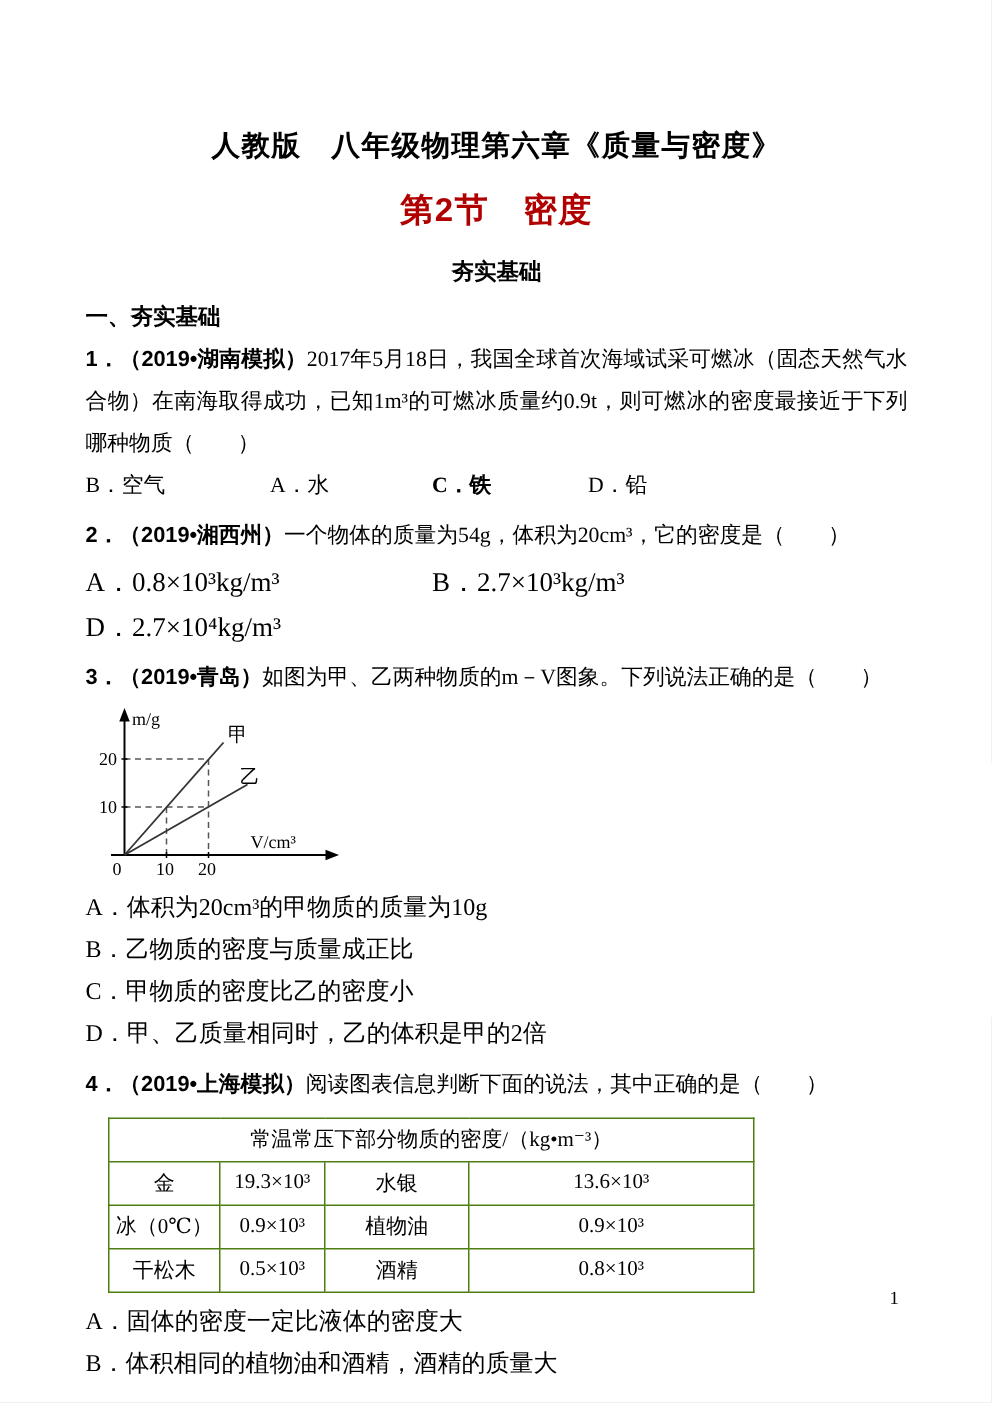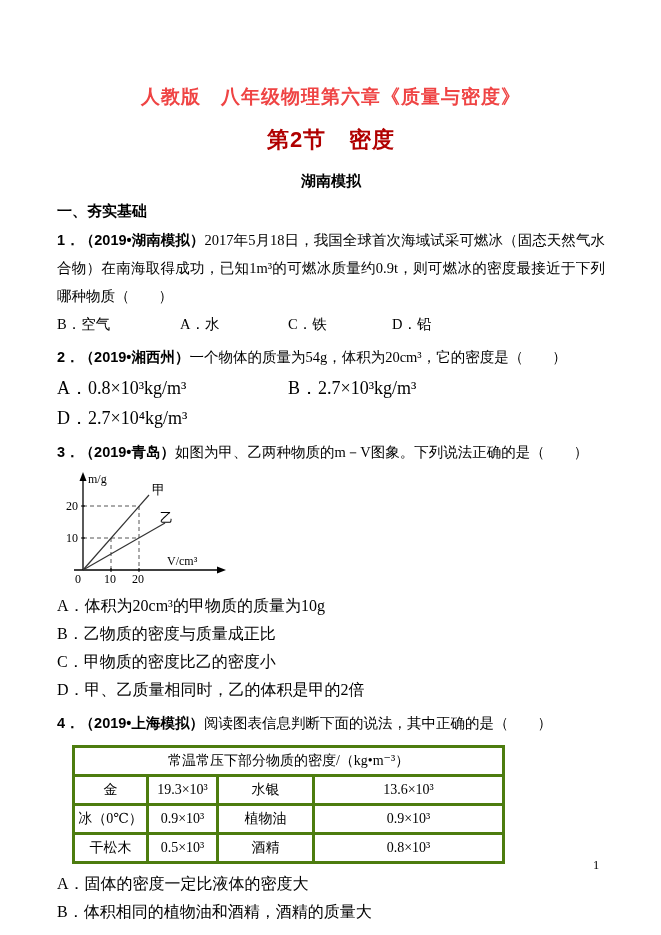--- a/index.html
+++ b/index.html
@@ -5,21 +5,21 @@
   * { margin:0; padding:0; box-sizing:border-box; }
   html,body { background:#e8e8e8; }
   .page {
     width:661px; height:935px; background:#ffffff; position:relative;
     margin:0 auto; padding:84px 56px 0 57px;
     font-family:"Liberation Serif","DejaVu Serif",serif;
     color:#000; overflow:hidden;
   }
   .doc-title {
     font-family:"Liberation Sans","DejaVu Sans",sans-serif;
-    font-size:19px; font-weight:bold; text-align:center; color:#ef4444;
+    font-size:19px; font-weight:bold; text-align:center; color:#000000;
     letter-spacing:1px;
   }
   .doc-subtitle {
     font-family:"Liberation Sans","DejaVu Sans",sans-serif;
     font-size:22px; font-weight:bold; text-align:center; color:#b00000;
     margin-top:15px; letter-spacing:1px;
   }
   .exercise-heading {
     font-family:"Liberation Sans","DejaVu Sans",sans-serif;
     font-size:15px; font-weight:bold; text-align:center; color:#000;
@@ -27,46 +27,46 @@
   }
   .section-heading {
     font-family:"Liberation Sans","DejaVu Sans",sans-serif;
     font-size:15px; font-weight:bold; margin-top:11px;
   }
   .q-para { font-size:14.5px; line-height:28px; margin-top:5px; text-align:justify; }
   .q-source { font-weight:bold; font-family:"Liberation Sans","DejaVu Sans",sans-serif; }
   .opt-row-4 { display:flex; line-height:28px; font-size:14.5px; }
   .opt-row-4 .opt:nth-child(1){ width:123px; }
   .opt-row-4 .opt:nth-child(2){ width:108px; }
-  .opt-row-4 .opt:nth-child(3){ width:104px; }
+  .opt-row-4 .opt:nth-child(3){ width:104px;font-weight:bold; }
   .opt-grid-2 { display:grid; grid-template-columns:231px auto; line-height:30px; font-size:18px; margin-top:2px; }
   .opt-line { font-size:16px; line-height:28px; }
   .graph-wrap { margin:4px 0 2px 4px; }
   .graph-wrap svg { display:block; }
   .density-table {
     border-collapse:collapse; margin:8px 0 4px 15px; width:430px;
     font-size:14px; table-layout:fixed;
   }
   .density-table th, .density-table td {
-    border:3px solid #4d7c0f; text-align:center; height:29px; font-weight:normal;
+    border:1px solid #4d7c0f; text-align:center; height:29px; font-weight:normal;
     padding:0 2px;
   }
   .density-table col.c1{ width:74px; } .density-table col.c2{ width:70px; }
   .density-table col.c3{ width:96px; } .density-table col.c4{ width:190px; }
   .page-number { position:absolute; left:593px; top:858px; font-size:12.5px; }
   .svgtxt { font-family:"Liberation Serif","DejaVu Serif",serif; }
 </style>
 </head>
 <body>
 
 <div class="page">
 
   <div class="doc-title">人教版　八年级物理第六章《质量与密度》</div>
   <div class="doc-subtitle">第2节　密度</div>
-  <div class="exercise-heading">湖南模拟</div>
+  <div class="exercise-heading">夯实基础</div>
   <div class="section-heading">一、夯实基础</div>
 
   <div class="q-para"><span class="q-source">1．（2019•湖南模拟）</span><span>2017年5月18日，我国全球首次海域试采可燃冰（固态天然气水合物）在南海取得成功，已知1m³的可燃冰质量约0.9t，则可燃冰的密度最接近于下列哪种物质（　　）</span></div>
   <div class="opt-row-4">
     <span class="opt">B．空气</span>
     <span class="opt">A．水</span>
     <span class="opt">C．铁</span>
     <span class="opt">D．铅</span>
   </div>
 

